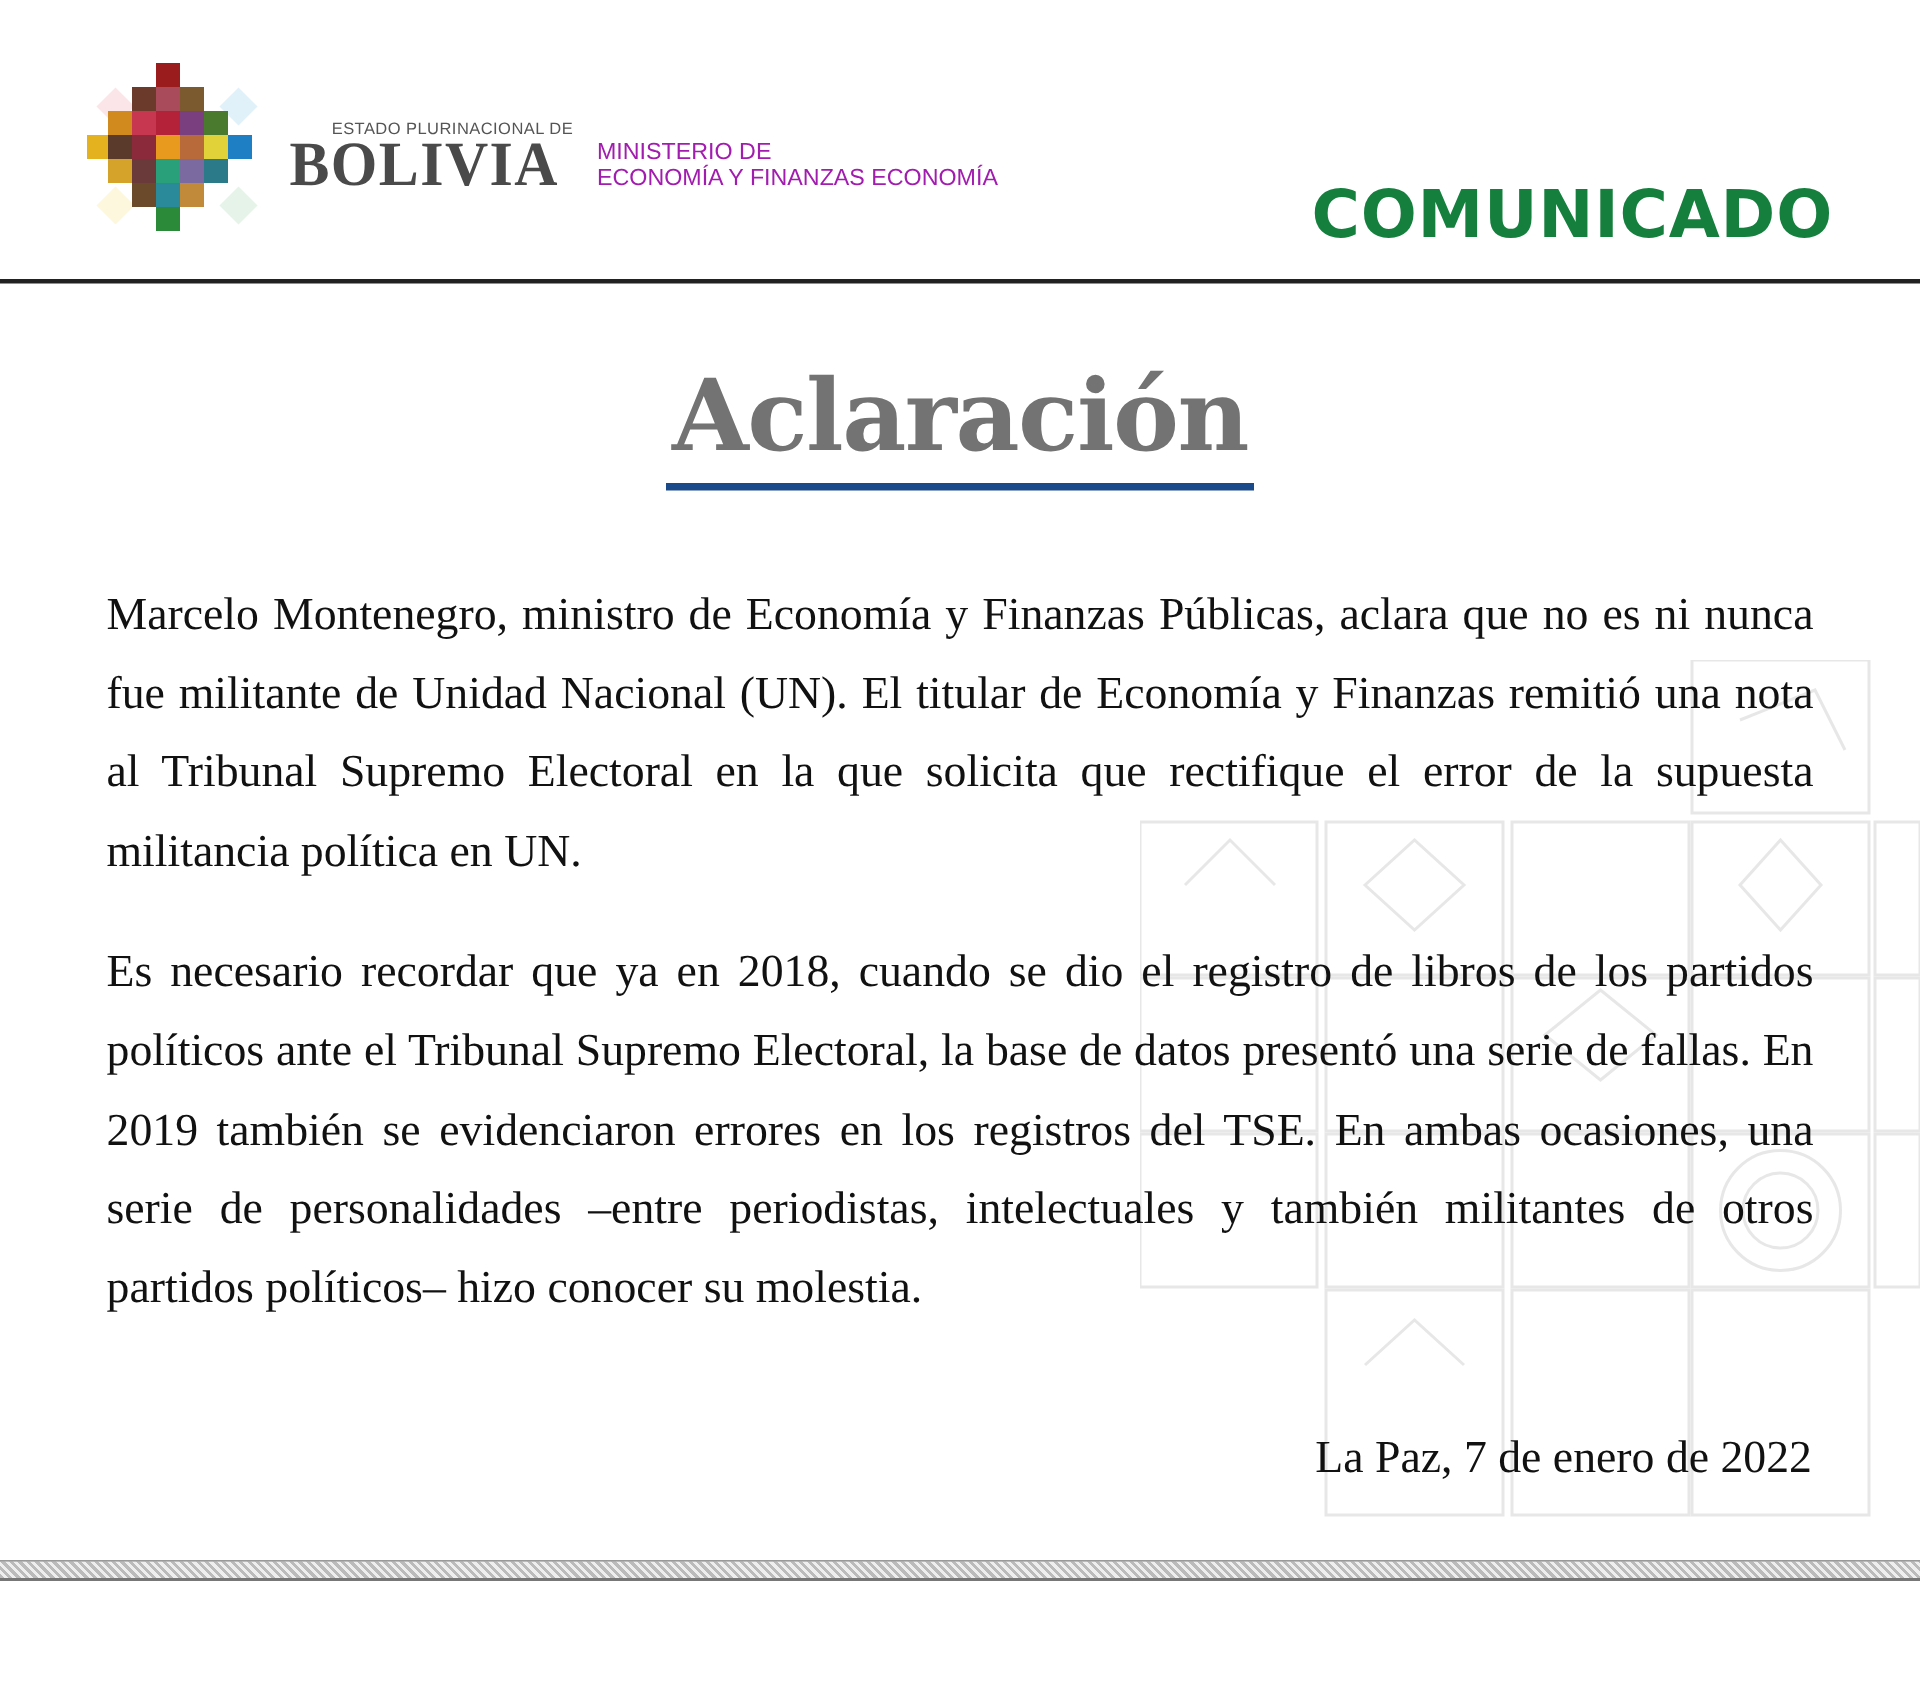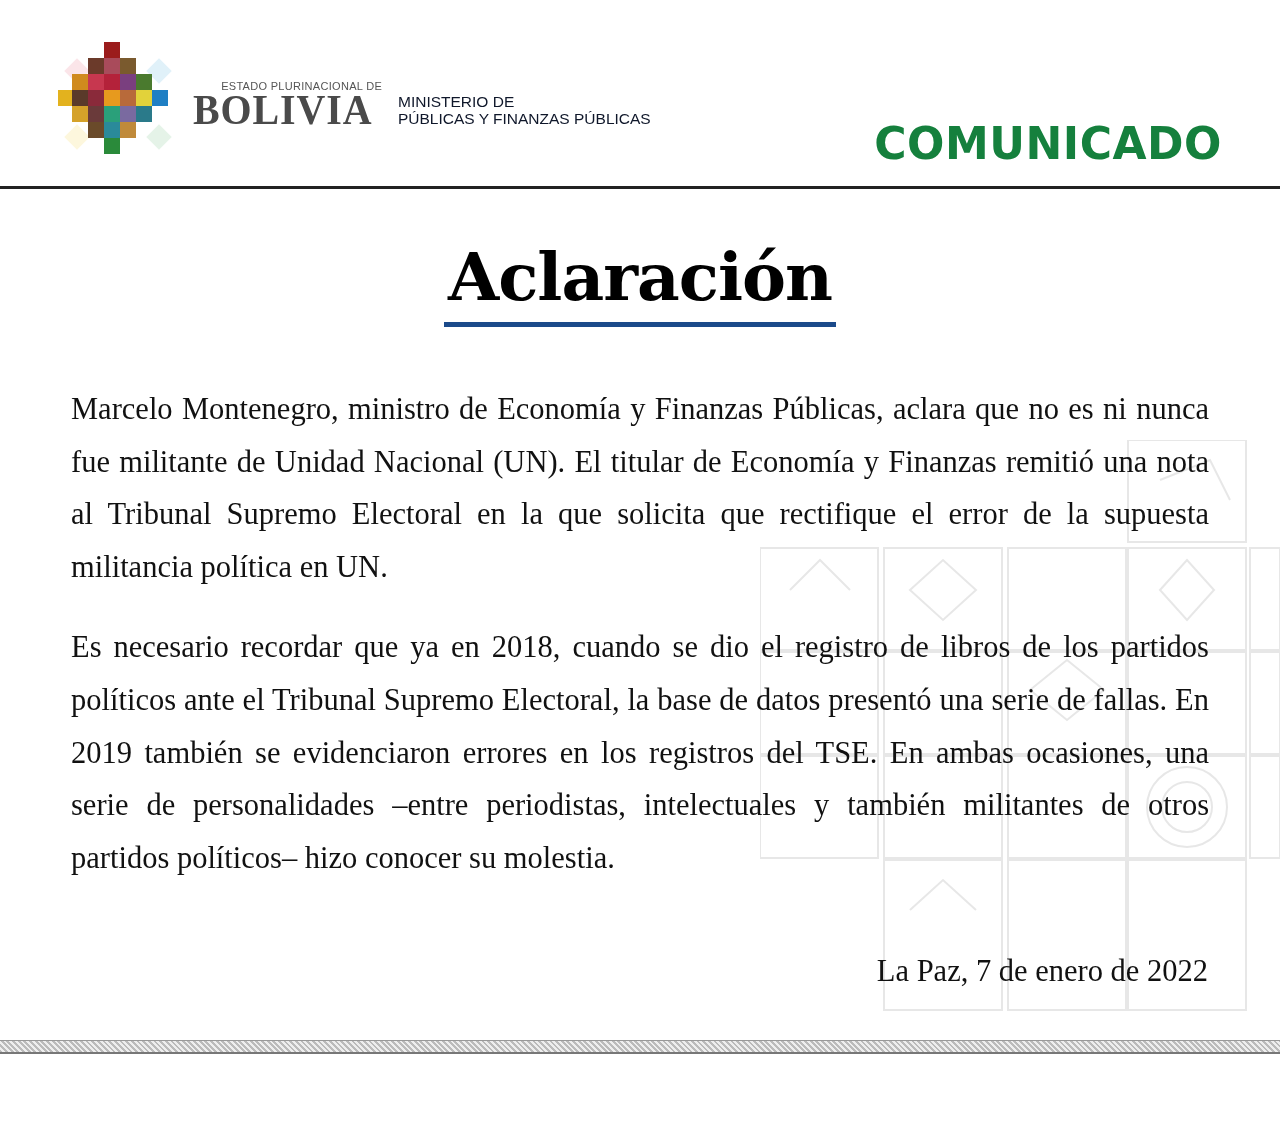--- a/index.html
+++ b/index.html
@@ -2,26 +2,26 @@
 <html><head>
 <meta charset="utf-8">
 <style>
   html, body { margin:0; padding:0; }
   body { width:1280px; height:1133px; background:#ffffff; position:relative; overflow:hidden; font-family:"DejaVu Serif", serif; }
   .header { position:absolute; left:0; top:0; width:1280px; height:188px; }
   .logo-mosaic { position:absolute; left:58px; top:42px; width:124px; height:124px; }
   .estado-block { position:absolute; left:193px; top:80px; }
   .estado-small { font-family:"Liberation Sans", sans-serif; font-size:11px; color:#555; letter-spacing:0.3px; line-height:12px;text-align:right; }
   .estado-big { font-family:"Liberation Serif", serif; font-weight:bold; font-size:42px; color:#4a4a4a; line-height:36px; letter-spacing:1px; transform:scaleX(0.95); transform-origin:left; }
-  .ministerio { position:absolute; left:398px; top:93px; font-family:"Liberation Sans", sans-serif; font-size:15.5px; color:#0f172a; line-height:17px; }
+  .ministerio { position:absolute; left:398px; top:93px; font-family:"Liberation Sans", sans-serif; font-size:15.5px; color:#a21caf; line-height:17px; }
   .comunicado { position:absolute; right:58px; top:118px; font-family:"DejaVu Sans", sans-serif; font-weight:bold; font-size:44px; color:#15803d; letter-spacing:0.5px; }
   .header-rule { position:absolute; left:0; top:186px; width:1280px; height:3px; background:#222; }
   .watermark { position:absolute; left:760px; top:440px; width:520px; height:600px; opacity:0.35; }
   .title-wrap { position:absolute; left:0; top:234px; width:1280px; text-align:center; }
-  .title { display:inline-block; font-family:"DejaVu Serif", serif; font-weight:bold; font-size:66px; color:#000000; line-height:86px; border-bottom:5px solid #1b4a8a; padding:0 4px 2px; letter-spacing:-1px; }
+  .title { display:inline-block; font-family:"DejaVu Serif", serif; font-weight:bold; font-size:66px; color:#737373; line-height:86px; border-bottom:5px solid #1b4a8a; padding:0 4px 2px; letter-spacing:-1px; }
   .body-text { position:absolute; left:71px; top:383px; width:1138px; font-family:"Liberation Serif", serif; font-size:30.5px; line-height:52.6px; color:#111; text-align:justify; }
   .body-text p { margin:0 0 28px 0; }
   .date { position:absolute; right:72px; top:954px; font-family:"Liberation Serif", serif; font-size:30.5px; color:#111;text-align:right; }
   .footer-band { position:absolute; left:0; top:1040px; width:1280px; height:14px;
     background:
       repeating-linear-gradient(45deg, #bbb 0 2px, #eee 2px 4px),
       #ccc; border-top:1px solid #999; border-bottom:2px solid #777; box-sizing:border-box; }
   .slogan { position:absolute; left:16px; top:1133px; font-family:"DejaVu Sans", sans-serif; font-weight:bold; font-style:italic; font-size:18px; color:#1b4a8a; letter-spacing:-0.5px; }
 </style>
 </head>
@@ -62,21 +62,21 @@
     <rect x="46" y="96" width="16" height="16" fill="#2a8a3a"></rect>
   </svg>
 
   <div class="estado-block">
     <div class="estado-small">ESTADO PLURINACIONAL DE</div>
     <div class="estado-big">BOLIVIA</div>
   </div>
 
   <div class="ministerio">
     <div>MINISTERIO DE</div>
-    <div>PÚBLICAS Y FINANZAS PÚBLICAS</div>
+    <div>ECONOMÍA Y FINANZAS ECONOMÍA</div>
   </div>
 
   <div class="comunicado">COMUNICADO</div>
   <div class="header-rule"></div>
 </div>
 
 <svg class="watermark" viewBox="0 0 520 600">
   <g fill="none" stroke="#bbb" stroke-width="2">
     <rect x="368" y="0" width="118" height="102"></rect>
     <rect x="0" y="108" width="118" height="102"></rect>

